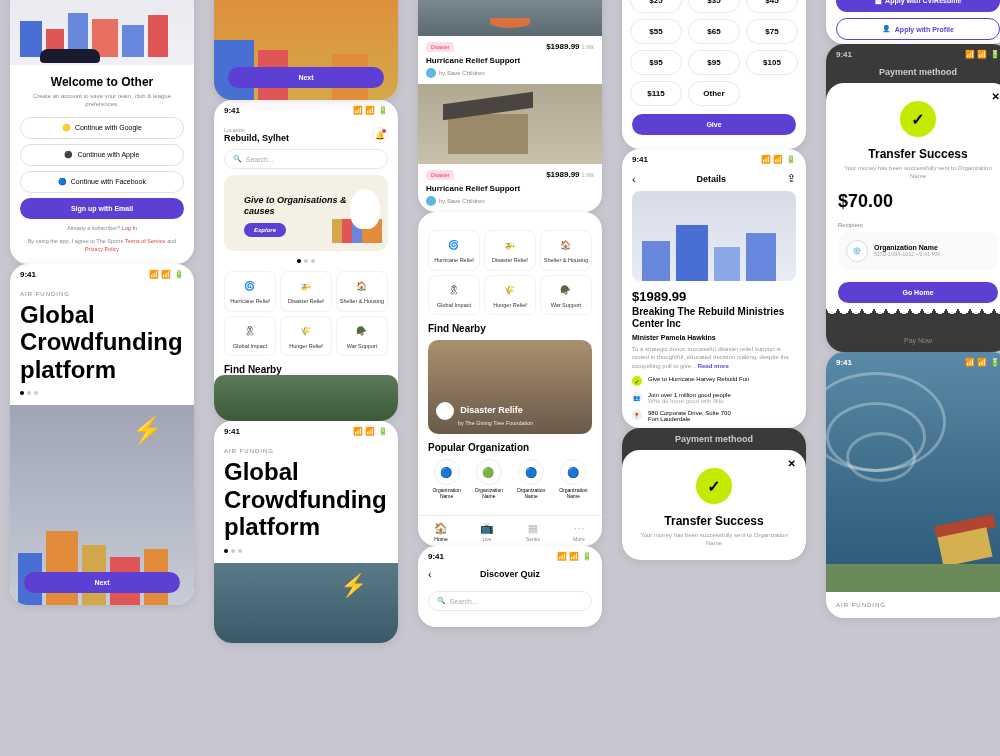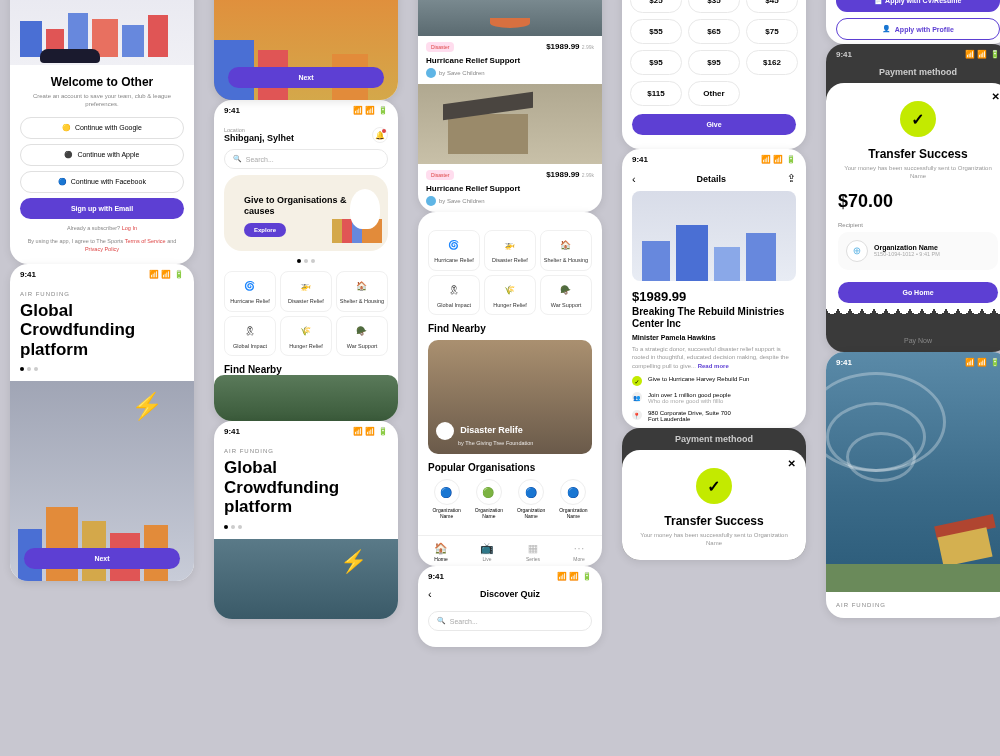--- a/index.html
+++ b/index.html
@@ -50,21 +50,21 @@
 .illus .car { position: absolute; bottom: 2px; left: 30px; width: 60px; height: 14px; background: #1a1a2e; border-radius: 8px 8px 4px 4px; }
 
 .h-welcome { font-size: 12px; font-weight: 700; text-align: center; margin-bottom: 4px; }
 .sub { font-size: 6px; color: #888; text-align: center; line-height: 1.3; margin-bottom: 8px; }
 .btn-out { border: 1px solid #e0e0e0; border-radius: 14px; padding: 6px; font-size: 7px; text-align: center; margin-bottom: 5px; display: flex; align-items: center; justify-content: center; gap: 4px; }
 .btn-p { background: #5d3fd3; color: #fff; border-radius: 14px; padding: 7px; font-size: 7px; text-align: center; font-weight: 600; }
 .tiny { font-size: 5.5px; text-align: center; color: #888; margin-top: 6px; line-height: 1.4; }
 .tiny .lk { color: #d44; }
 
 .brand { font-size: 6px; letter-spacing: 1px; color: #888; }
-.big-h { font-size: 17px; font-weight: 700; line-height: 1.15; margin-top: 4px; }
+.big-h { font-size: 24px; font-weight: 700; line-height: 1.15; margin-top: 4px; }
 .dots { display: flex; gap: 3px; margin-top: 8px; }
 .dots span { width: 4px; height: 4px; border-radius: 50%; background: #ccc; }
 .dots span.on { background: #000; }
 
 .storm {
   height: 200px;
   background: linear-gradient(#a0a5b5, #c8ccd8);
   position: relative;
   overflow: hidden;
 }
@@ -76,21 +76,21 @@
 .storm .s5 { left: 134px; width: 24px; height: 56px; background: #e28b3a; }
 .storm .bolt { position: absolute; top: 10px; right: 30px; color: #fff176; font-size: 26px; }
 .storm .btn-p { position: absolute; bottom: 12px; left: 14px; right: 14px; }
 
 .loc-lbl { font-size: 5.5px; color: #999; }
 .loc { font-size: 9px; font-weight: 700; }
 .bell { width: 16px; height: 16px; border: 1px solid #eee; border-radius: 50%; display: flex; align-items: center; justify-content: center; position: relative; }
 .bell .d { position: absolute; top: 1px; right: 1px; width: 4px; height: 4px; background: #d44; border-radius: 50%; }
 .search { border: 1px solid #e8e8e8; border-radius: 12px; padding: 5px 8px; font-size: 7px; color: #aaa; display: flex; align-items: center; gap: 4px; margin: 6px 0; }
 
-.banner { background: #f5f0e5; border-radius: 18px; padding: 20px; position: relative; height: 76px; }
+.banner { background: #f5f0e5; border-radius: 10px; padding: 20px; position: relative; height: 76px; font-style: italic; }
 .banner h4 { font-size: 9px; font-weight: 700; line-height: 1.2; }
 .banner .btn-p { display: inline-block; padding: 4px 10px; margin-top: 6px; font-size: 6px; }
 .banner .run { position: absolute; right: 8px; top: 14px; width: 30px; height: 40px; background: #fff; border-radius: 50% 50% 40% 40%; }
 .banner .bldg { position: absolute; right: 6px; bottom: 8px; width: 50px; height: 24px; background: linear-gradient(90deg,#d4a84a 0 20%,#e05555 20% 40%,#6788dd 40% 60%,#e28b3a 60% 100%); }
 
 .catgrid { display: grid; grid-template-columns: repeat(3,1fr); gap: 4px; margin-top: 8px; }
 .cat { background: #fff; border: 1px solid #f0f0f0; border-radius: 8px; padding: 6px 2px; text-align: center; }
 .cat .i { width: 16px; height: 16px; margin: 0 auto 4px; border-radius: 50%; font-size: 9px; display: flex; align-items: center; justify-content: center; }
 .cat span { font-size: 5.5px; line-height: 1.2; display: block; color: #333; }
 .sec-h { font-size: 10px; font-weight: 700; }
@@ -102,21 +102,21 @@
 .tag { display: inline-block; background: #fde; color: #d44; font-size: 5px; padding: 2px 5px; border-radius: 4px; }
 .price { float: right; font-weight: 700; font-size: 8px; }
 .price .sfx { color: #aaa; font-size: 5px; font-weight: 400; }
 .ctitle { font-size: 8px; font-weight: 700; margin-top: 4px; }
 .org { font-size: 6px; color: #888; margin-top: 3px; display: flex; align-items: center; gap: 3px; }
 .org .a { width: 10px; height: 10px; background: #5fb5e5; border-radius: 50%; display: inline-block; }
 .house-img { height: 80px; background: linear-gradient(#b0a890,#c8c0a8); position: relative; }
 .house-img .h { position: absolute; bottom: 10px; left: 30px; width: 80px; height: 40px; background: #9a8a6a; }
 .house-img .r { position: absolute; bottom: 50px; left: 25px; width: 90px; height: 16px; background: #4a4540; transform: skewY(-8deg); }
 
-.nearby2 { height: 114px; border-radius: 10px; background: linear-gradient(#aa9070,#6a5a4a); position: relative; overflow: hidden; margin-top: 6px; }
+.nearby2 { height: 94px; border-radius: 10px; background: linear-gradient(#aa9070,#6a5a4a); position: relative; overflow: hidden; margin-top: 6px; }
 .nearby2 .ov { position: absolute; bottom: 8px; left: 8px; color: #fff; }
 .nearby2 .ov .a { width: 18px; height: 18px; background: #fff; border-radius: 50%; display: inline-block; vertical-align: middle; margin-right: 4px; }
 .nearby2 .ov h5 { font-size: 9px; display: inline; }
 .nearby2 .ov p { font-size: 5.5px; opacity: .85; margin-left: 22px; }
 
 .org-row { display: flex; gap: 5px; margin-top: 6px; }
 .org-it { flex: 1; text-align: center; }
 .org-it .c { width: 26px; height: 26px; background: #fff; border: 1px solid #eee; border-radius: 50%; margin: 0 auto 3px; display: flex; align-items: center; justify-content: center; font-size: 10px; }
 .org-it span { font-size: 5px; line-height: 1.1; display: block; }
 
@@ -262,21 +262,21 @@
 
   <div class="screen">
     <div class="sb">
           <span>9:41</span>
           <span class="sig">📶 📶 🔋</span>
         </div>
     <div class="px" style="padding-bottom:0;">
       <div style="display:flex; justify-content:space-between; align-items:center;">
         <div>
           <div class="loc-lbl">Location</div>
-          <div class="loc">Shibganj, Sylhet</div>
+          <div class="loc">Rebuild, Sylhet</div>
         </div>
         <div class="bell">🔔<span class="d"></span></div>
       </div>
       <div class="search" title="Search...">🔍 <span>Search...</span></div>
       <div class="banner">
         <h4>Give to Organisations &amp; causes</h4>
         <div class="btn-p">Explore</div>
         <div class="bldg"></div>
         <div class="run"></div>
       </div>
@@ -394,21 +394,21 @@
         </div>
     <div class="px" style="padding-top:4px;">
       <div class="sec-h">Find Nearby</div>
       <div class="nearby2">
         <div class="ov">
           <span class="a"></span>
           <h5>Disaster Relife</h5>
           <p>by The Giving Tree Foundation</p>
         </div>
       </div>
-      <div class="sec-h" style="margin-top:8px;">Popular Organisations</div>
+      <div class="sec-h" style="margin-top:8px;">Popular Organization</div>
       <div class="org-row" id="orgrow">
             <div class="org-it">
               <div class="c">🔵</div>
               <span>Organization Name</span>
             </div>
             <div class="org-it">
               <div class="c">🟢</div>
               <span>Organization Name</span>
             </div>
             <div class="org-it">
@@ -460,21 +460,21 @@
   <div class="screen topcut">
     <div class="amt-grid" id="amts">
           <div class="amt">$25</div>
           <div class="amt">$35</div>
           <div class="amt">$45</div>
           <div class="amt">$55</div>
           <div class="amt">$65</div>
           <div class="amt">$75</div>
           <div class="amt">$95</div>
           <div class="amt">$95</div>
-          <div class="amt">$162</div>
+          <div class="amt">$105</div>
           <div class="amt">$115</div>
           <div class="amt">Other</div>
         </div>
     <div class="give-b">
       <div class="btn-p">Give</div>
     </div>
   </div>
 
   <div class="screen">
     <div class="sb">

